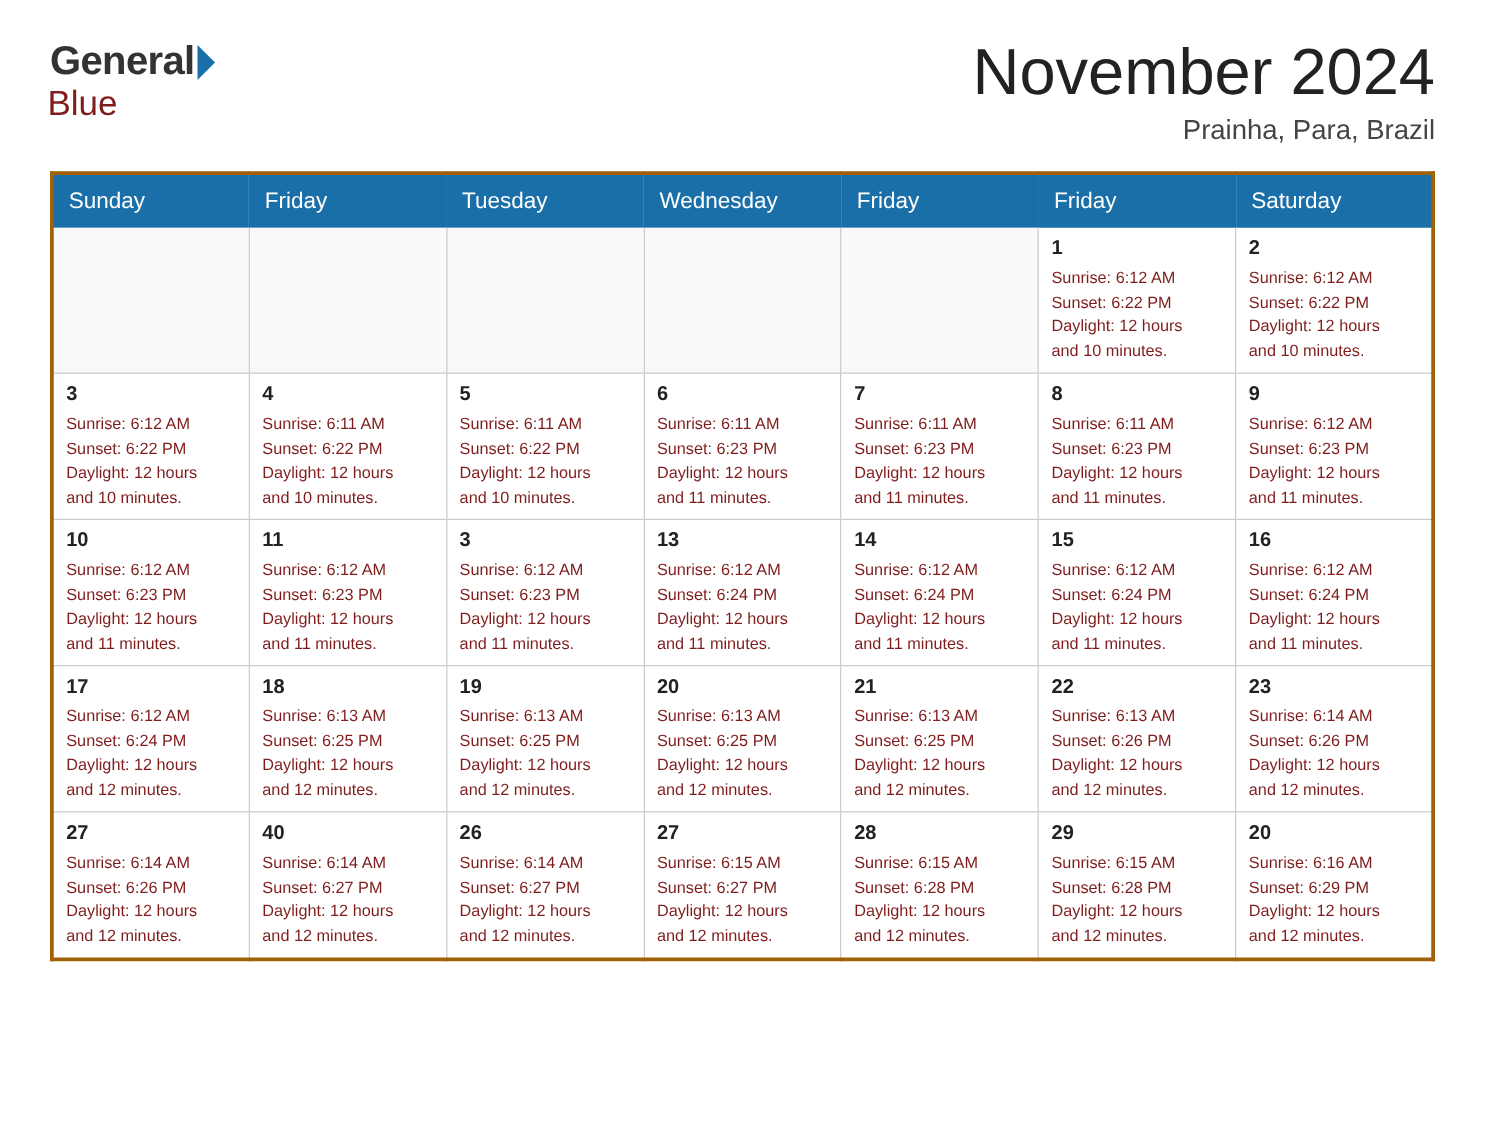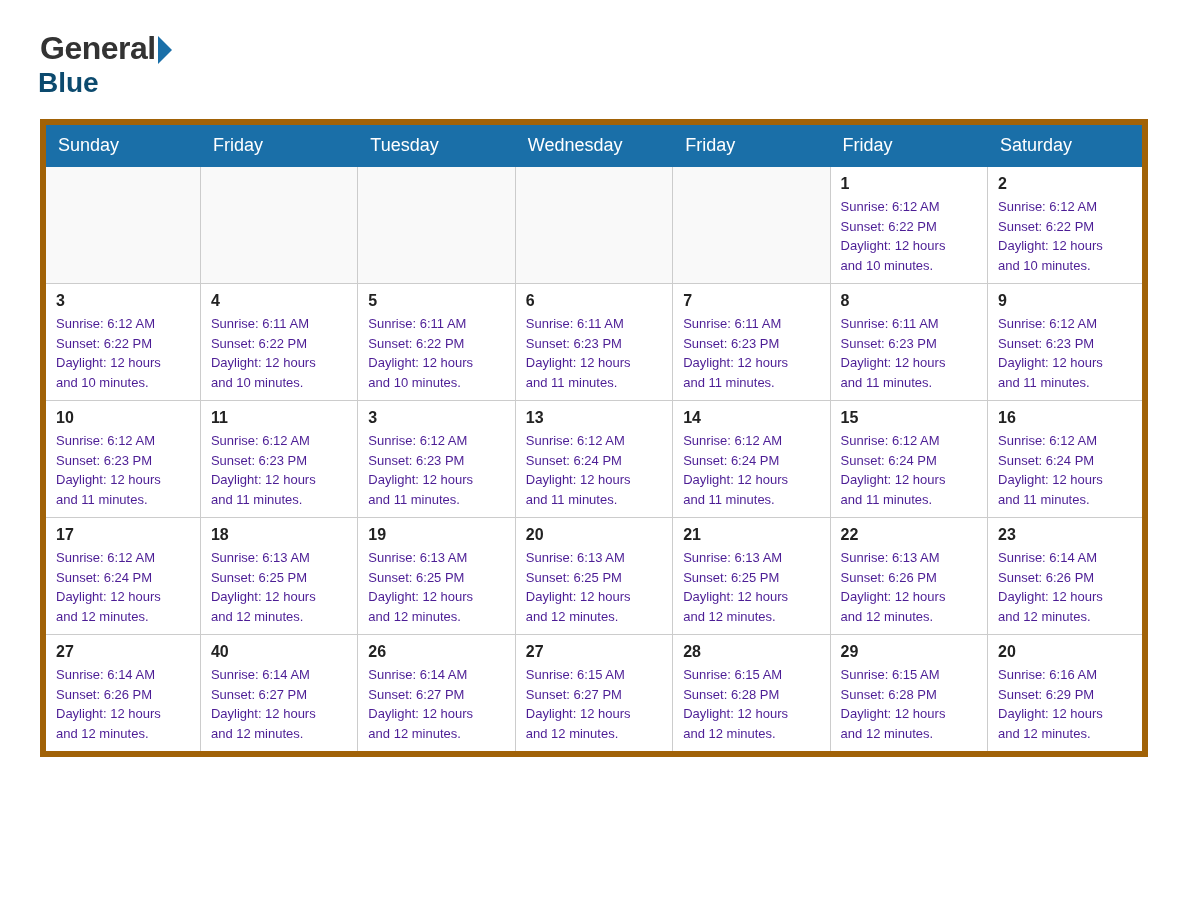--- a/index.html
+++ b/index.html
@@ -35,42 +35,42 @@
       width: 0;
       height: 0;
       border-left: 14px solid #1a6fa8;
       border-top: 14px solid transparent;
       border-bottom: 14px solid transparent;
       margin-left: 2px;
       margin-top: 2px;
     }
     .logo-blue {
       font-size: 28px;
-      font-weight: bold;
-      color: #0c4a6e;
+      font-weight: normal;
+      color: #7f1d1d;
       margin-left: -2px;
     }
     .title-section {
       text-align: right;
     }
     .month-year-title {
       font-size: 52px;
       font-weight: normal;
       color: #222;
       line-height: 1.1;
     }
     .location-subtitle {
       font-size: 22px;
       color: #444;
       margin-top: 4px;
     }
     .calendar-table {
       width: 100%;
       border-collapse: collapse;
-      border: 6px solid #a16207;
+      border: 3px solid #a16207;
     }
     .calendar-table th {
       background-color: #1a6fa8;
       color: #fff;
       font-size: 18px;
       font-weight: normal;
       padding: 10px 12px;
       text-align: left;
       border: 1px solid #1a6fa8;
     }
@@ -86,40 +86,44 @@
     .day-number {
       font-size: 16px;
       font-weight: bold;
       color: #222;
       display: block;
       margin-bottom: 4px;
     }
     .day-info {
       font-size: 13px;
       line-height: 1.5;
-      color: #4c1d95;
+      color: #7f1d1d;
     }
     .empty-cell {
       background: #f9f9f9;
     }
     tr.week-row td {
       min-height: 110px;
       height: 110px;
     }
   </style>
 </head>
 <body>
 
 <div class="header-section">
   <div class="logo">
     <div class="logo-top">
       <span class="logo-general">General</span>
       <div class="logo-arrow"></div>
     </div>
     <span class="logo-blue">Blue</span>
+  </div>
+  <div class="title-section">
+    <div class="month-year-title">November 2024</div>
+    <div class="location-subtitle">Prainha, Para, Brazil</div>
   </div>
 </div>
 
 <table class="calendar-table">
   <thead>
     <tr>
       <th>Sunday</th>
       <th>Friday</th>
       <th>Tuesday</th>
       <th>Wednesday</th>

